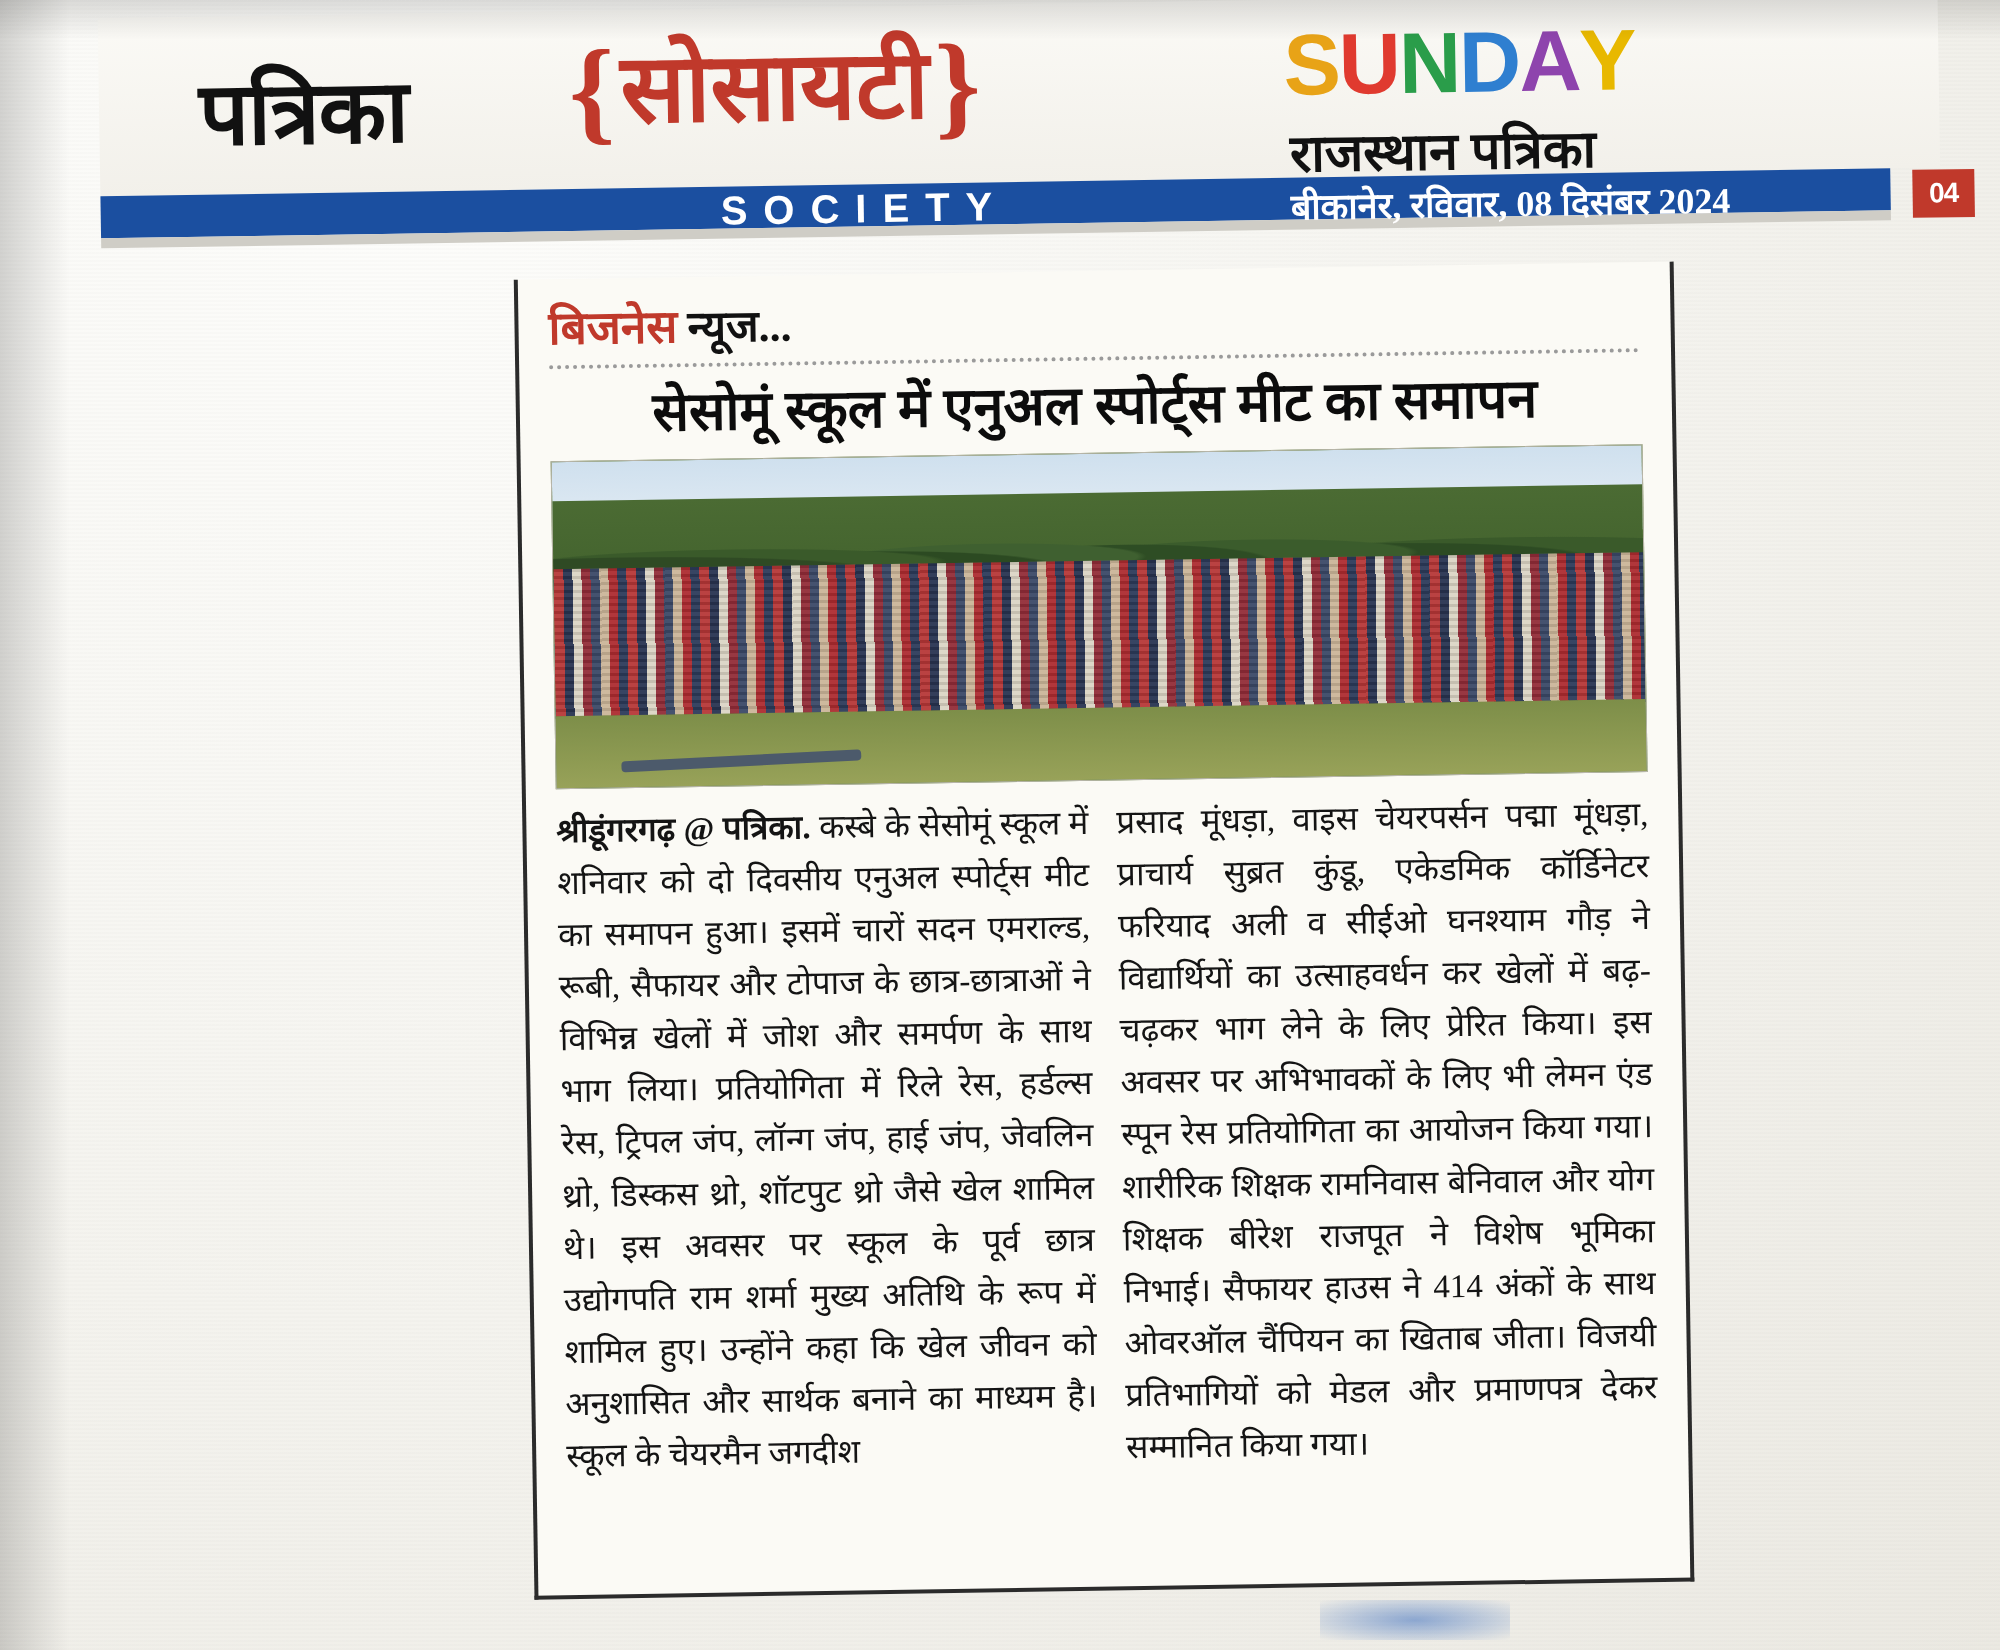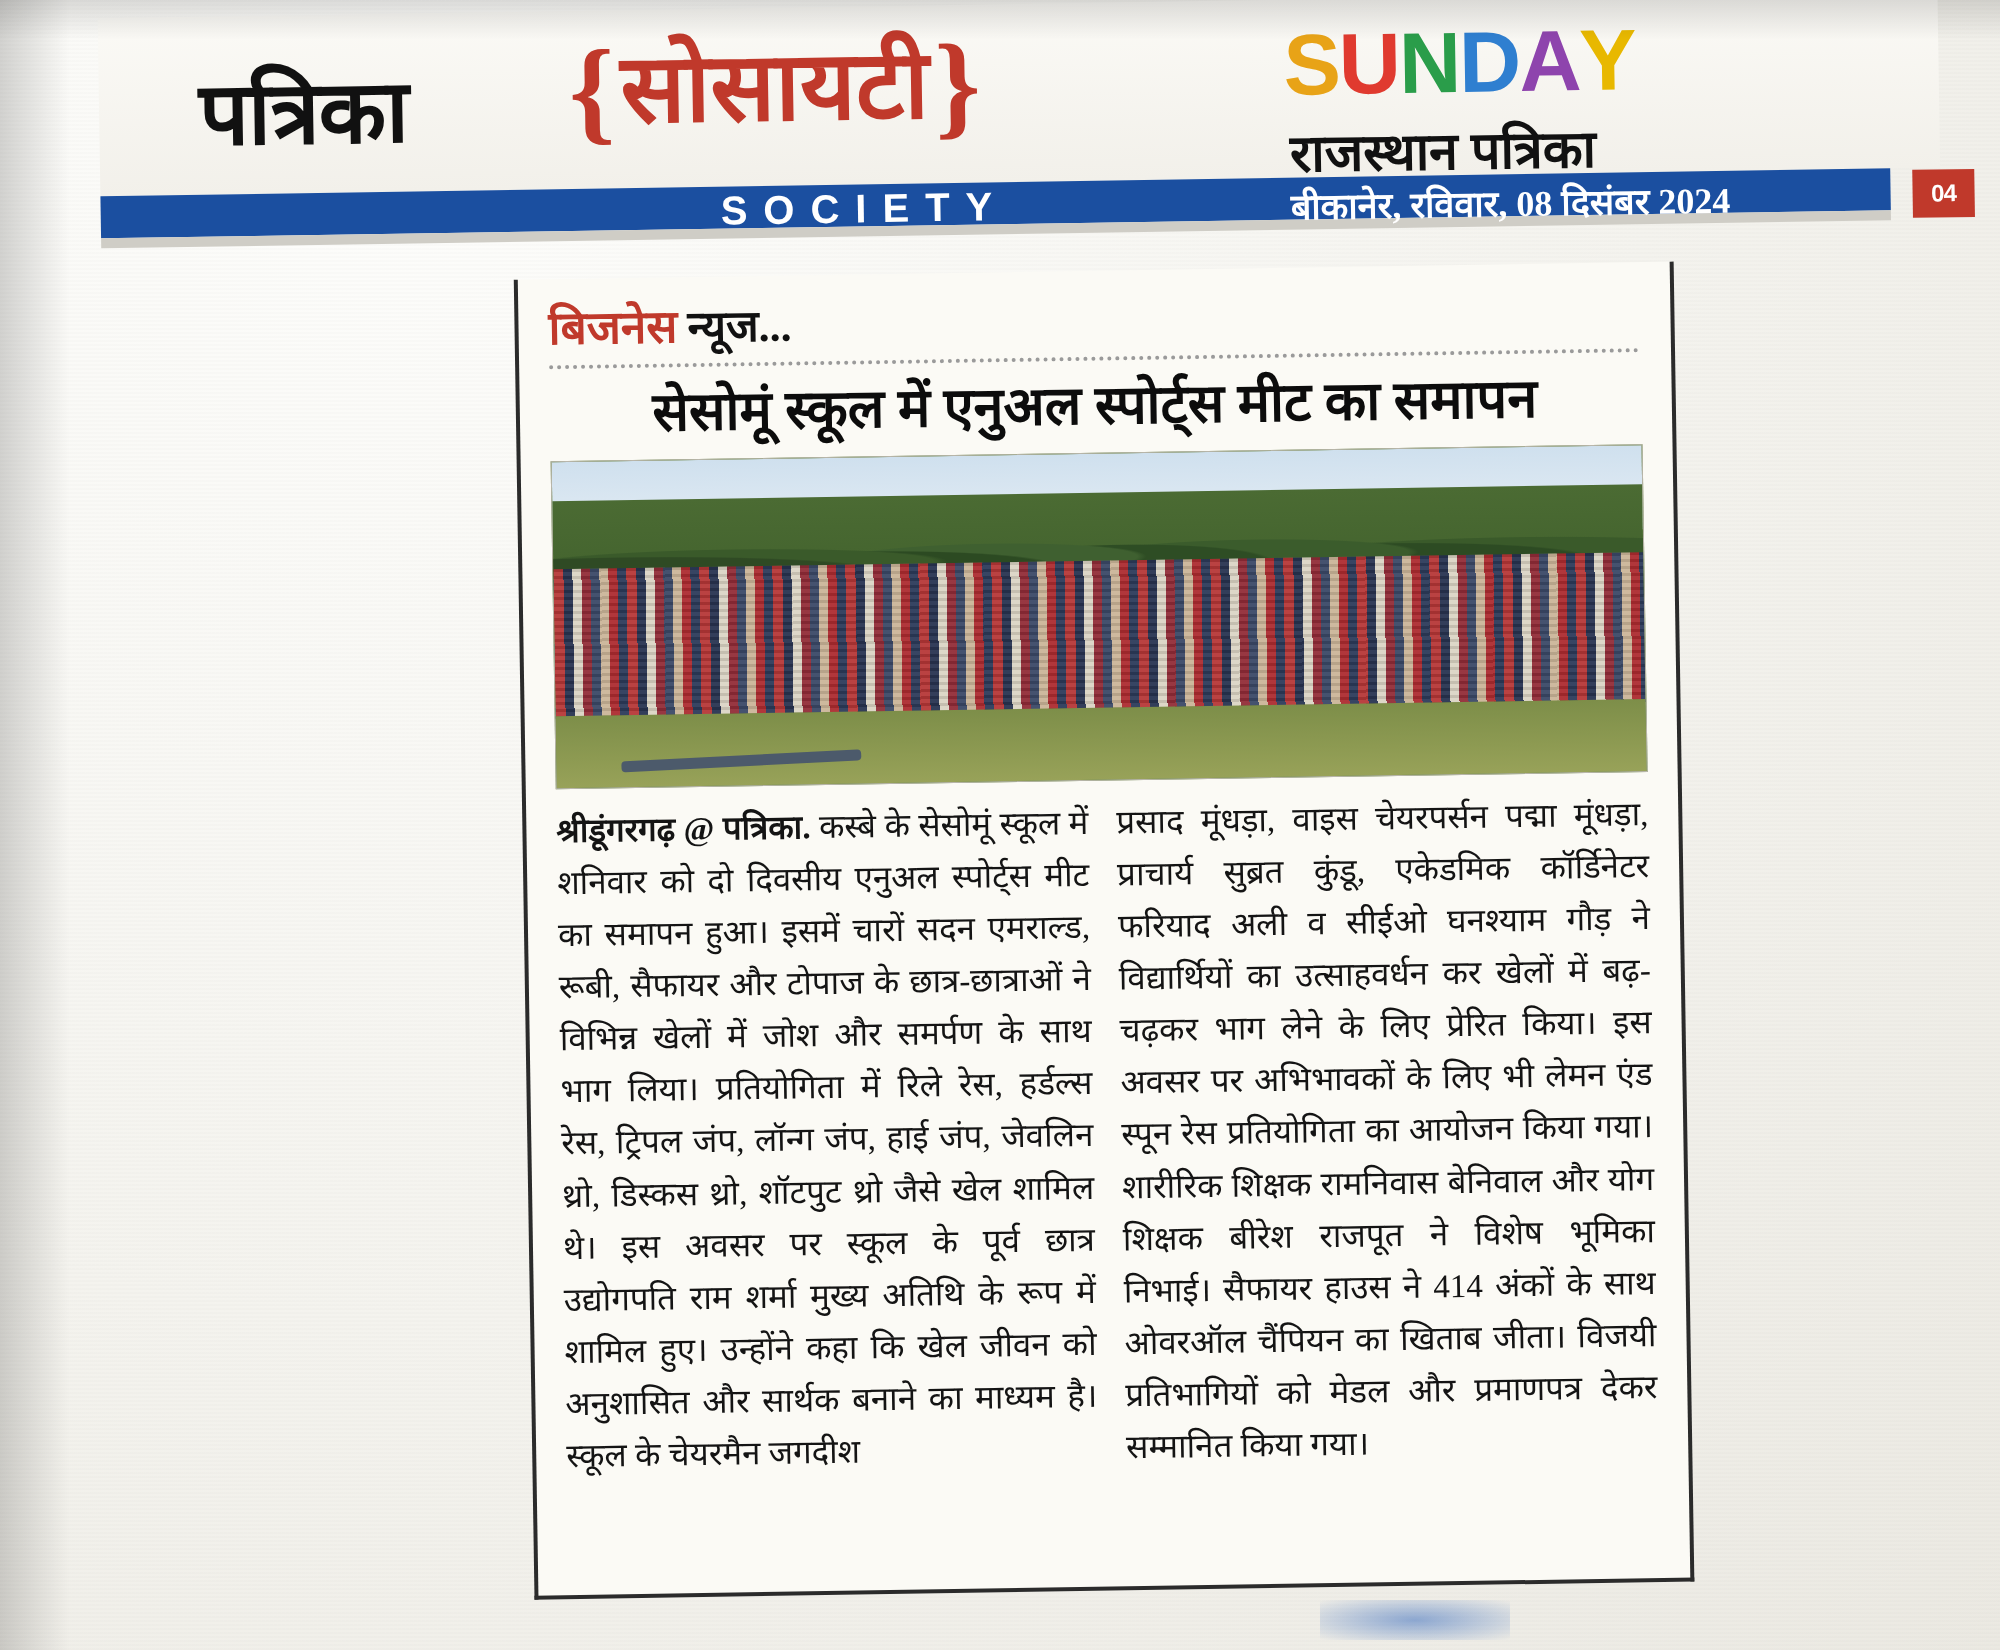--- a/index.html
+++ b/index.html
@@ -150,21 +150,21 @@
   .page-number {
     position: absolute;
     left: 1812px;
     top: 180px;
     width: 62px;
     height: 48px;
     background: #c0392b;
     color: #fff;
     font-family: "Liberation Sans", sans-serif;
     font-weight: 800;
-    font-size: 24px;
+    font-size: 28px;
     display: flex;
     align-items: center;
     justify-content: center;
     letter-spacing: -1px;
   }
 
   
   .article {
     position: absolute;
     left: 452px;

